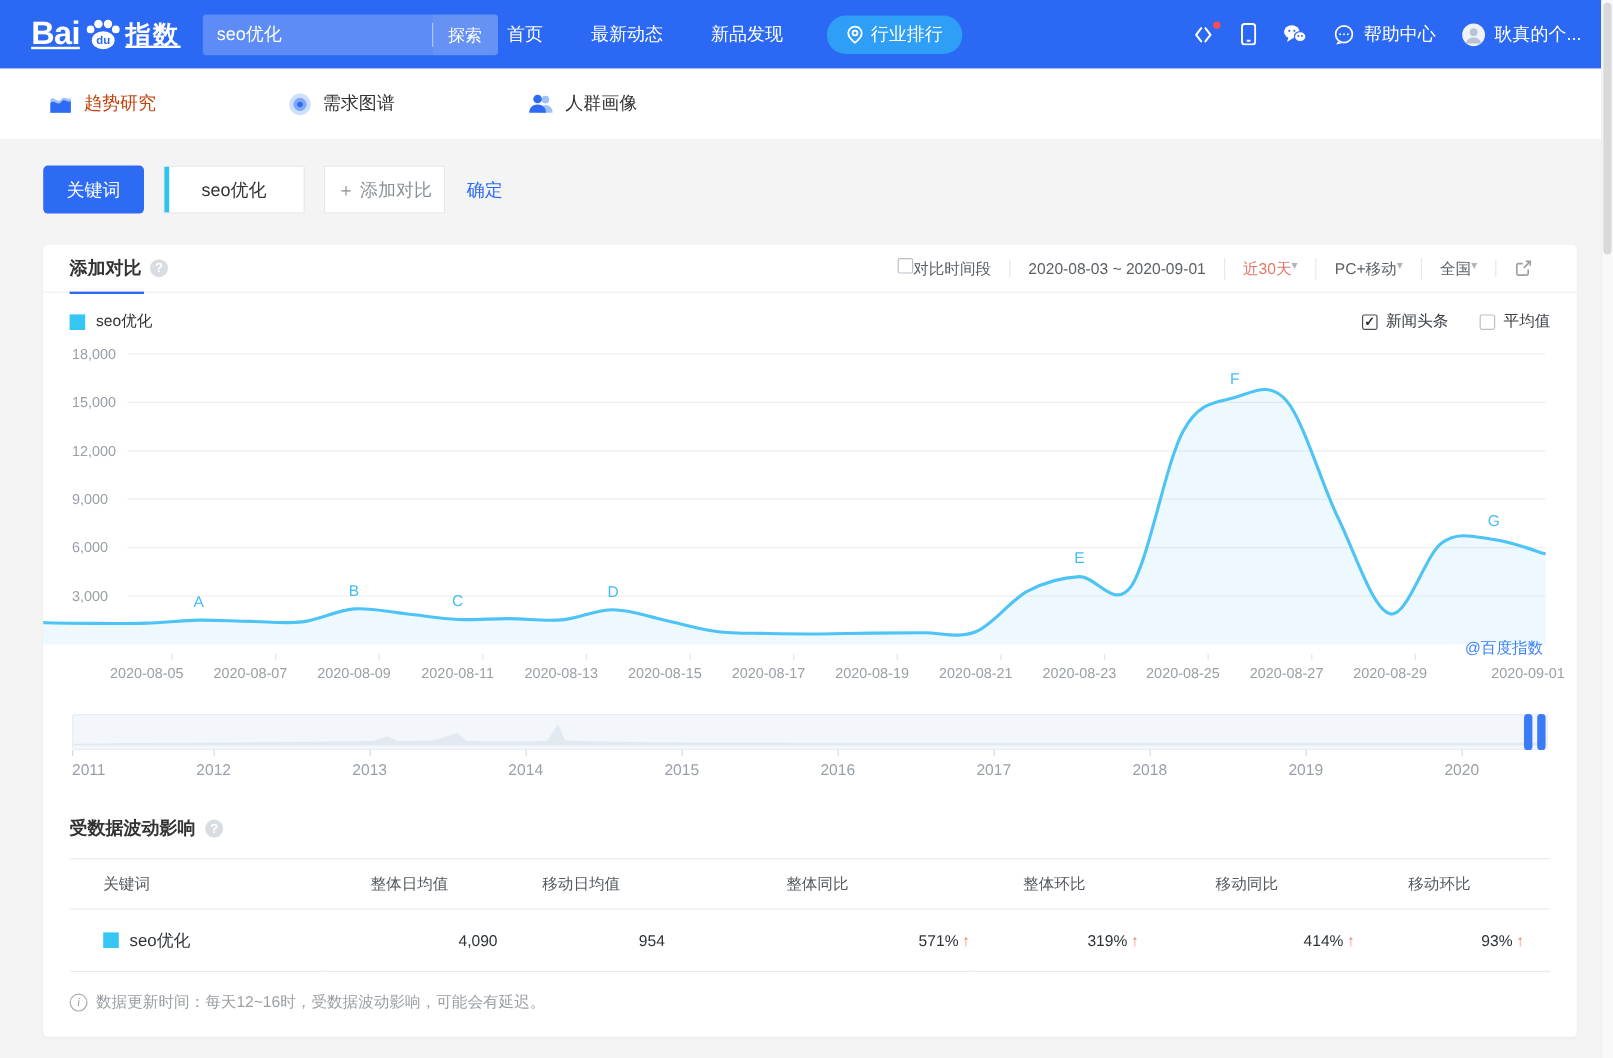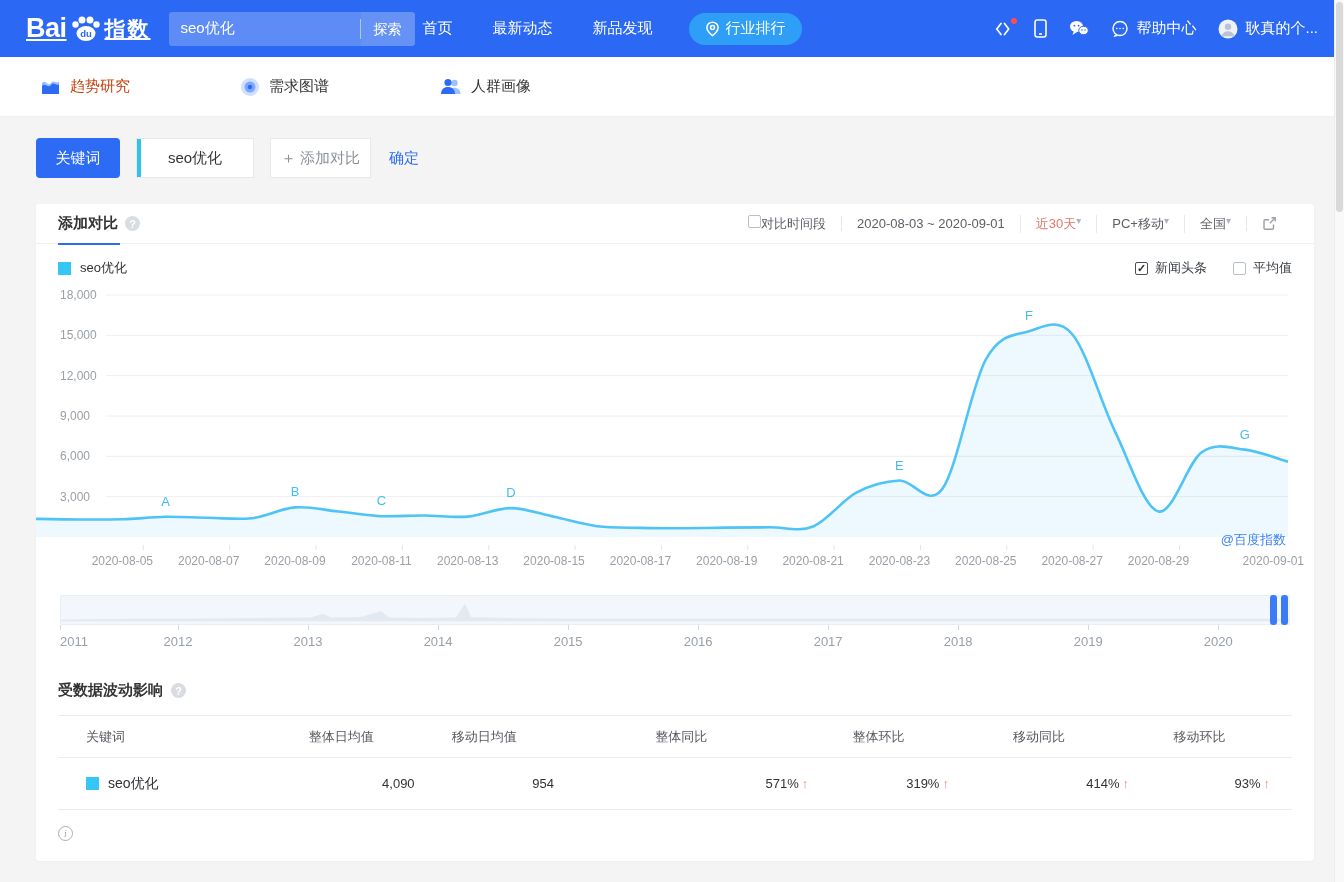--- a/index.html
+++ b/index.html
@@ -402,18 +402,19 @@
         </td>
         <td class="pct">
           <span>93%</span><span class="arrow">↑</span>
         </td>
       </tr>
     </tbody>
   </table>
 
   <div class="note-row">
     <span class="info-i">i</span>
+    <span>数据更新时间：每天12~16时，受数据波动影响，可能会有延迟。</span>
   </div>
 </div>
 
 <div class="scrollbar">
   <span class="scroll-thumb"></span>
 </div>
 
 </body></html>

